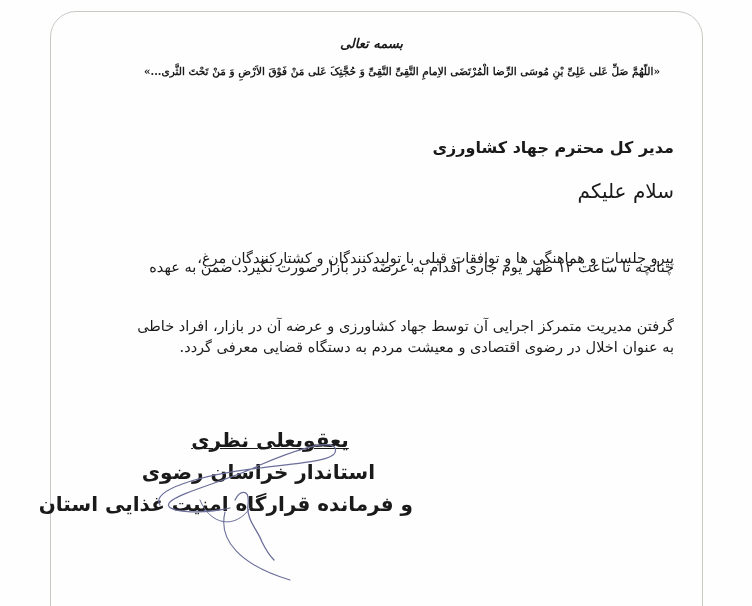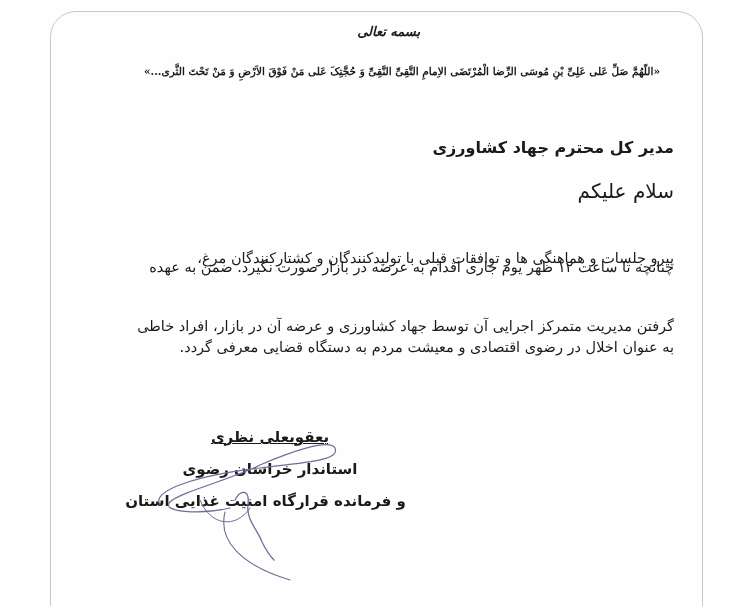--- a/index.html
+++ b/index.html
@@ -28,22 +28,22 @@
     .rtl {
       direction: rtl;
       unicode-bidi: embed;
       position: absolute;
       white-space: nowrap;
       text-align: right;
     }
     .basmala {
       left: 340px;
       width: 80px;
-      top: 24px;
-      text-align: right;
+      top: 36px;
+      text-align: left;
       font-family: "DejaVu Serif", serif;
       font-style: italic;
       font-weight: bold;
       font-size: 13px;
     }
     .salawat {
       left: 112px;
       width: 580px;
       top: 65px;
       text-align: center;
@@ -72,21 +72,21 @@
       text-align: justify;
       width: 600px;
     }
     .l1 { top: 229px; margin-top: 21px; }
     .l2 { top: 259px; }
     .l3 { top: 298px; margin-top: 20px; }
     .l4 { top: 339px; width: auto; }
     .sig {
       font-family: "DejaVu Sans", sans-serif;
       font-weight: bold;
-      font-size: 15px;
+      font-size: 20px;
       text-align: center;
     }
     .sig-name { left: 190px; width: 160px; top: 428px; text-decoration: underline; text-decoration-thickness: 1px; }
     .sig-title1 { left: 165px; width: 210px; top: 460px; }
     .sig-title2 { left: 118px; width: 295px; top: 492px; }
     .signature {
       position: absolute;
       left: 140px;
       top: 430px;
       width: 220px;

